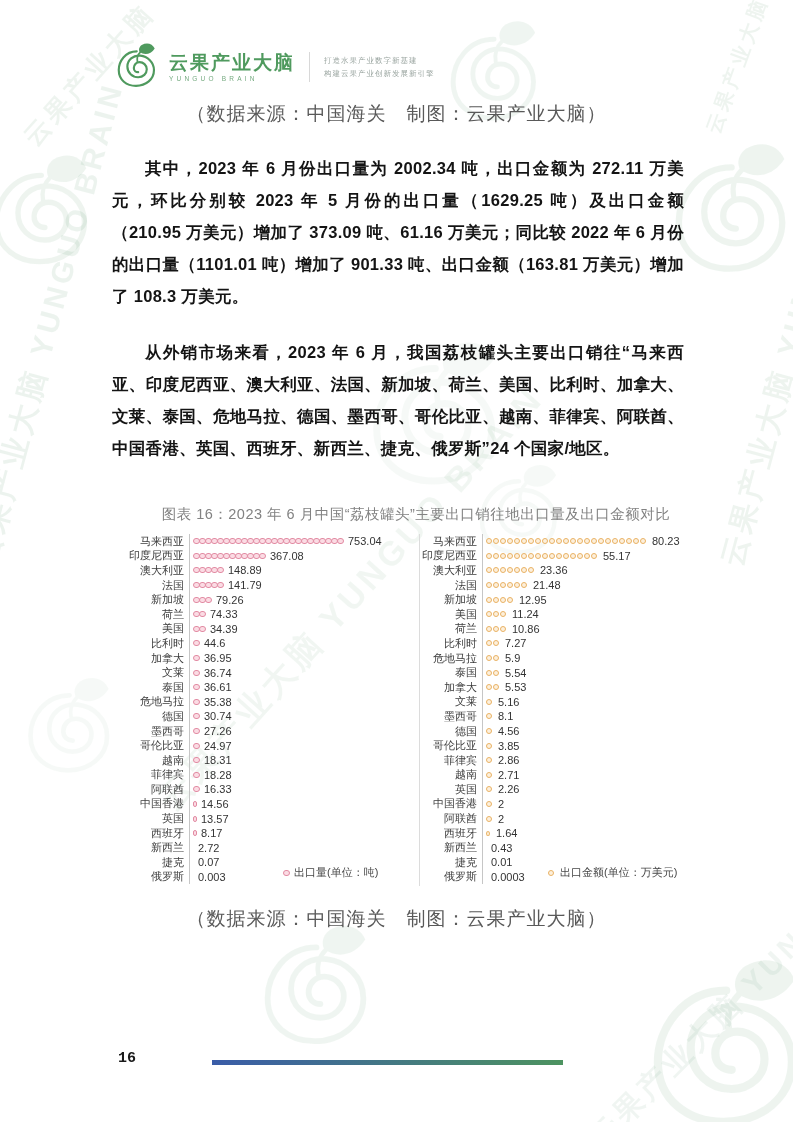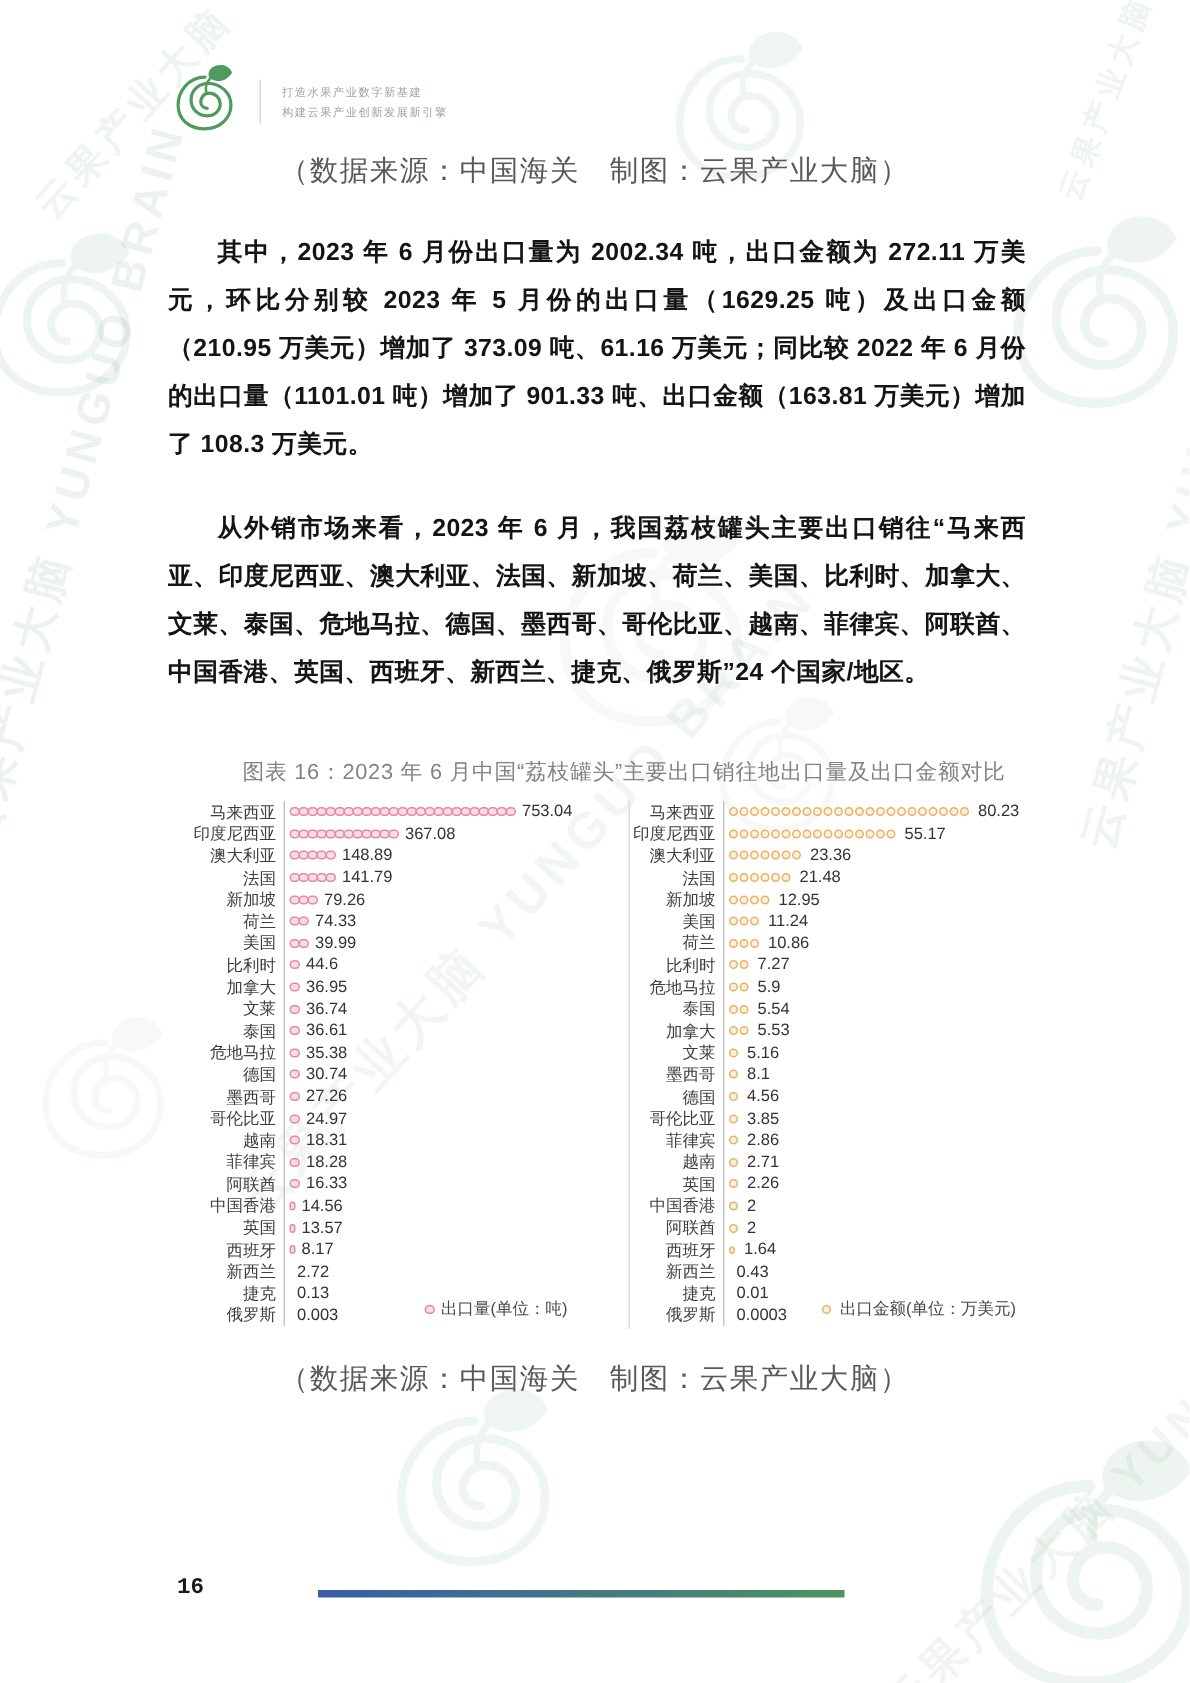--- a/index.html
+++ b/index.html
@@ -107,20 +107,24 @@
     <path d="M38 14 C34 18 33 22 34 27" stroke="currentColor" fill="none" stroke-width="2.4" stroke-linecap="round"></path>
     <path d="M33 13 C17 13 8 27 8 39 C8 53 19 61 32 61 C46 61 57 52 57 39 C57 28 48 20 38 19 C28 18 20 25 20 34 C20 43 27 49 35 49 C42 49 47 44 47 38 C47 32 42 28 37 28 C32 28 29 32 29 36 C29 40 32 42 35 42" stroke="currentColor" fill="none" stroke-width="3" stroke-linecap="round"></path>
   </svg>
 
   <div class="header">
     <span id="header-logo-slot"><svg class="" viewBox="0 0 64 64" xmlns="http://www.w3.org/2000/svg" width="46" height="46" style="color: rgb(79, 154, 94);">
     <path d="M40 4 C47 0 55 2 58 9 C53 17 44 19 37 14 C35 10 37 6 40 4 Z" fill="currentColor"></path>
     <path d="M38 14 C34 18 33 22 34 27" stroke="currentColor" fill="none" stroke-width="2.4" stroke-linecap="round"></path>
     <path d="M33 13 C17 13 8 27 8 39 C8 53 19 61 32 61 C46 61 57 52 57 39 C57 28 48 20 38 19 C28 18 20 25 20 34 C20 43 27 49 35 49 C42 49 47 44 47 38 C47 32 42 28 37 28 C32 28 29 32 29 36 C29 40 32 42 35 42" stroke="currentColor" fill="none" stroke-width="3" stroke-linecap="round"></path>
   </svg></span>
+    <div class="logo-text">
+      <div class="t1">云果产业大脑</div>
+      <div class="t2">YUNGUO BRAIN</div>
+    </div>
     <div class="logo-divider"></div>
     <div class="tagline">
       <div>打造水果产业数字新基建</div>
       <div>构建云果产业创新发展新引擎</div>
     </div>
   </div>
 
   <div class="caption cap-top">（数据来源：中国海关　制图：云果产业大脑）</div>
 
   <p class="para para1">其中，2023 年 6 月份出口量为 2002.34 吨，出口金额为 272.11 万美元，环比分别较 2023 年 5 月份的出口量（1629.25 吨）及出口金额（210.95 万美元）增加了 373.09 吨、61.16 万美元；同比较 2022 年 6 月份的出口量（1101.01 吨）增加了 901.33 吨、出口金额（163.81 万美元）增加了 108.3 万美元。</p>
@@ -216,21 +220,21 @@
             <i class="capsule"></i>
             <i class="capsule"></i>
             <b class="cval">74.33</b>
           </span>
         </div>
         <div class="crow">
           <span class="clabel">美国</span>
           <span class="cbars">
             <i class="capsule"></i>
             <i class="capsule"></i>
-            <b class="cval">39.99</b>
+            <b class="cval">34.39</b>
           </span>
         </div>
         <div class="crow">
           <span class="clabel">比利时</span>
           <span class="cbars">
             <i class="capsule"></i>
             <b class="cval">44.6</b>
           </span>
         </div>
         <div class="crow">
@@ -326,21 +330,21 @@
         </div>
         <div class="crow">
           <span class="clabel">新西兰</span>
           <span class="cbars">
             <b class="cval">2.72</b>
           </span>
         </div>
         <div class="crow">
           <span class="clabel">捷克</span>
           <span class="cbars">
-            <b class="cval">0.13</b>
+            <b class="cval">0.07</b>
           </span>
         </div>
         <div class="crow">
           <span class="clabel">俄罗斯</span>
           <span class="cbars">
             <b class="cval">0.003</b>
           </span>
         </div>
         <div class="legend legend1">
         <i class="capsule"></i>

